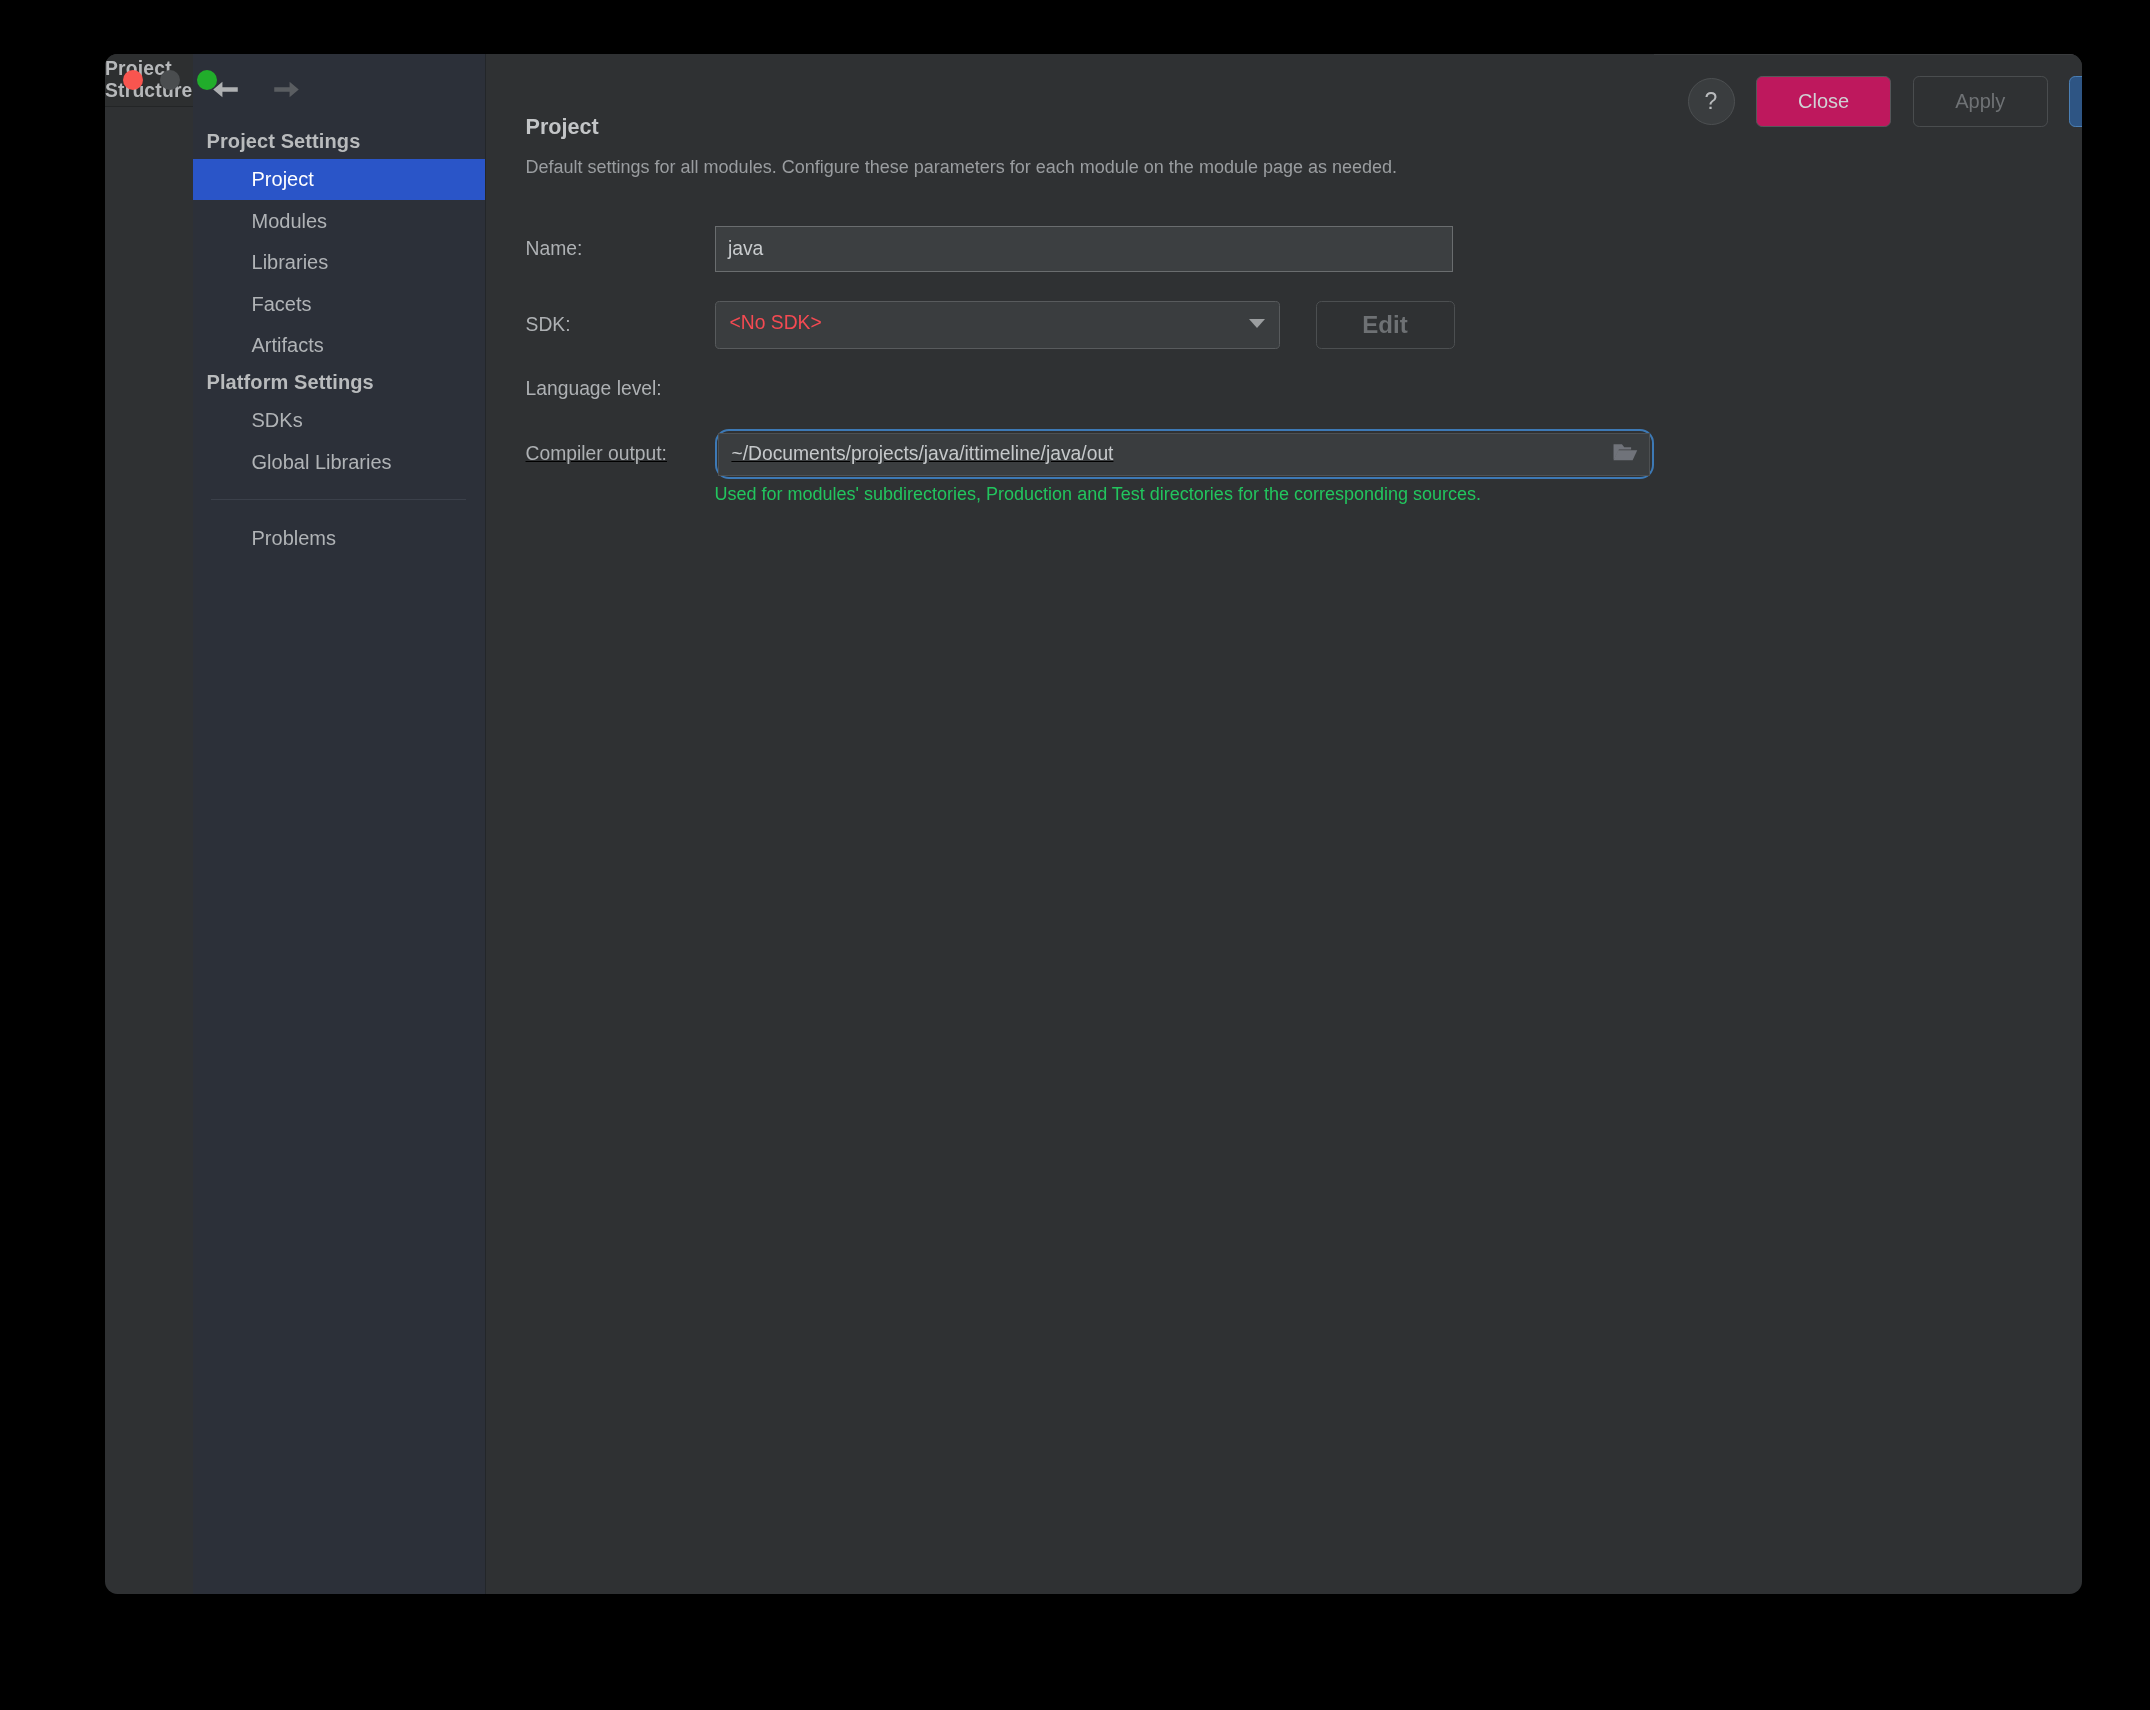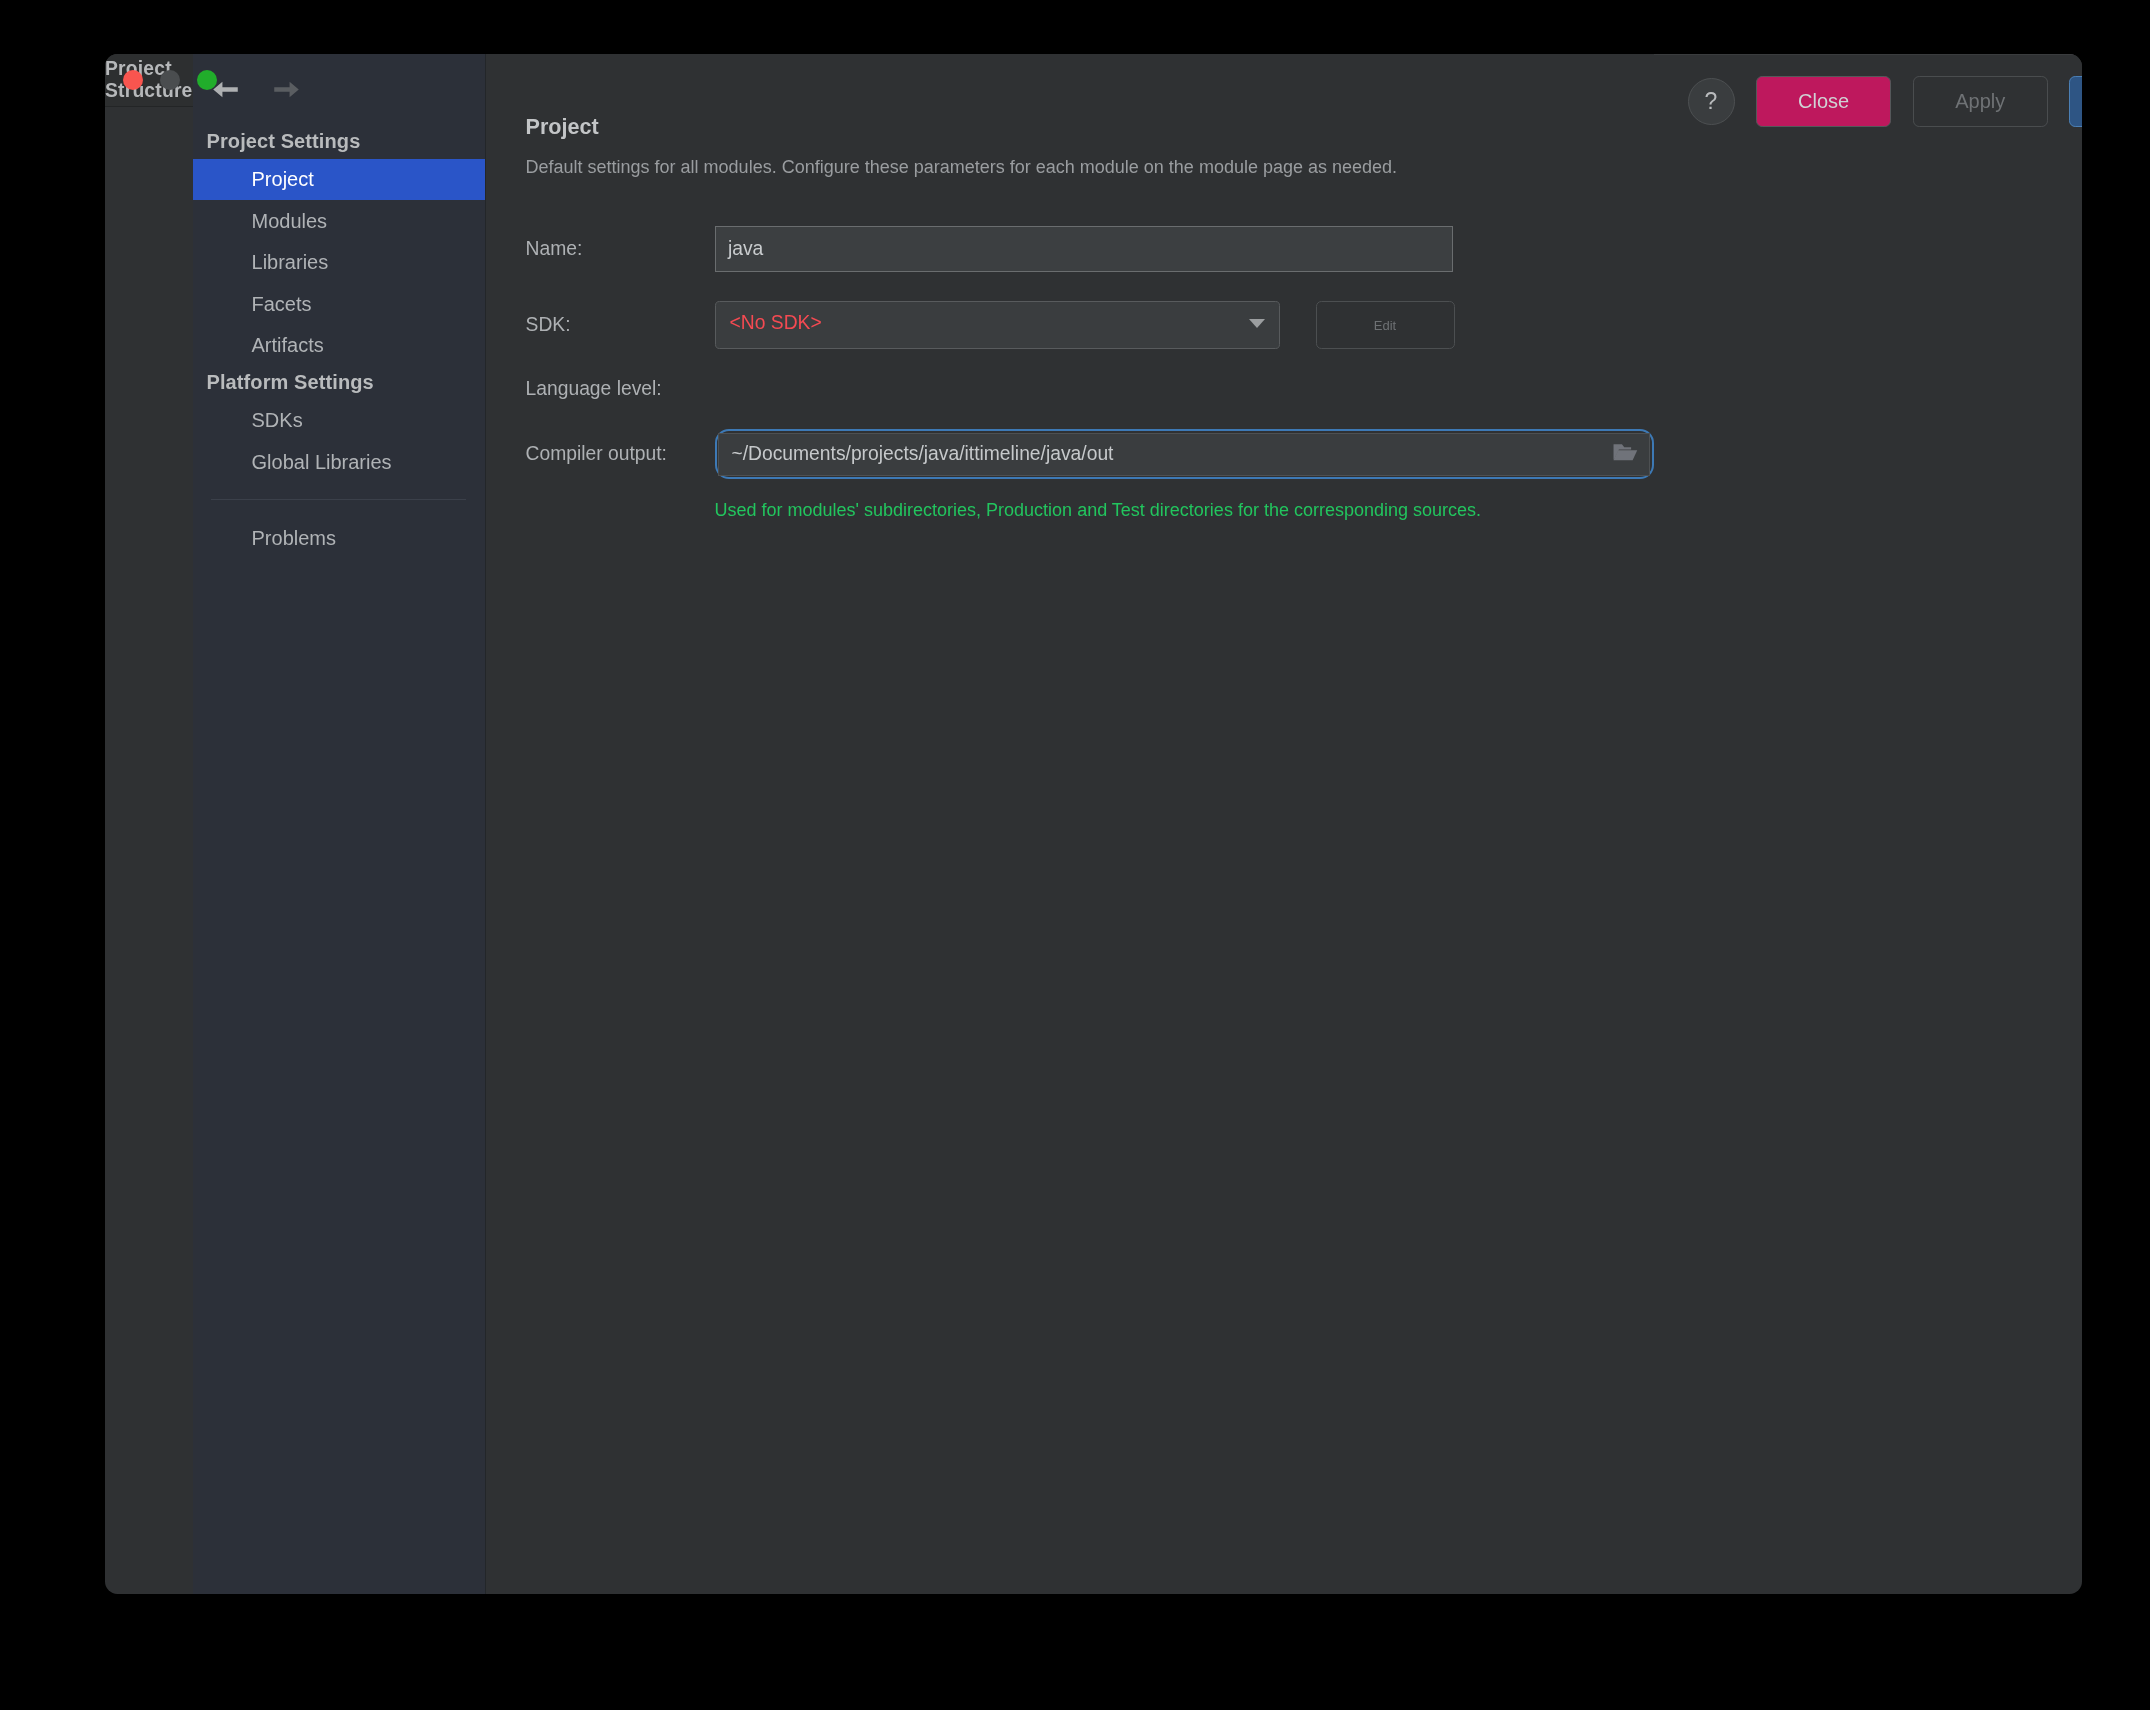--- a/index.html
+++ b/index.html
@@ -190,26 +190,27 @@
     border-top: 9.3px solid #9b9ea0;
     margin-left: 12.4px;
     flex: 0 0 auto;
   }
 
   
   .btn {
     height: 48px;
     min-width: 139px;
     border-radius: 5.4px;
-    font-size: 13px;
+    font-size: 24px;
     display: flex;
     align-items: center;
     justify-content: center;
     box-sizing: border-box;
     padding: 0 20px;
+    font-weight: bold;
   }
   .btn.disabled {
     background: transparent;
     border: 0.8px solid #4c4f51;
     color: #6e7174;
   }
   #edit-btn { margin-left: 36px; }
 
   
   .focus-wrap {
@@ -361,21 +362,21 @@
           <span class="value error">&lt;No SDK&gt;</span>
           <span class="caret"></span>
         </div>
         <div class="btn disabled" id="edit-btn">Edit</div>
       </div>
 
       <div class="form-row">
         <div class="form-label">Language level:</div>
       </div>
 
-      <div class="form-row" style="margin-bottom:32px;">
+      <div class="form-row" style="margin-bottom:16px;text-decoration:underline;">
         <div class="form-label">Compiler output:</div>
         <div class="focus-wrap">
           <div class="focus-inner">
             <span>~/Documents/projects/java/ittimeline/java/out</span>
             <span class="folder-icon">
               <svg width="26" height="21.6" viewBox="0 0 34 28">
                 <path d="M2 4 h11 l3 4 h9 v3 H9 L3 24 H2 Z" fill="#70737a"></path>
                 <path d="M8 12 h25 l-6 13 H2 Z" fill="#70737a"></path>
               </svg>
             </span>

